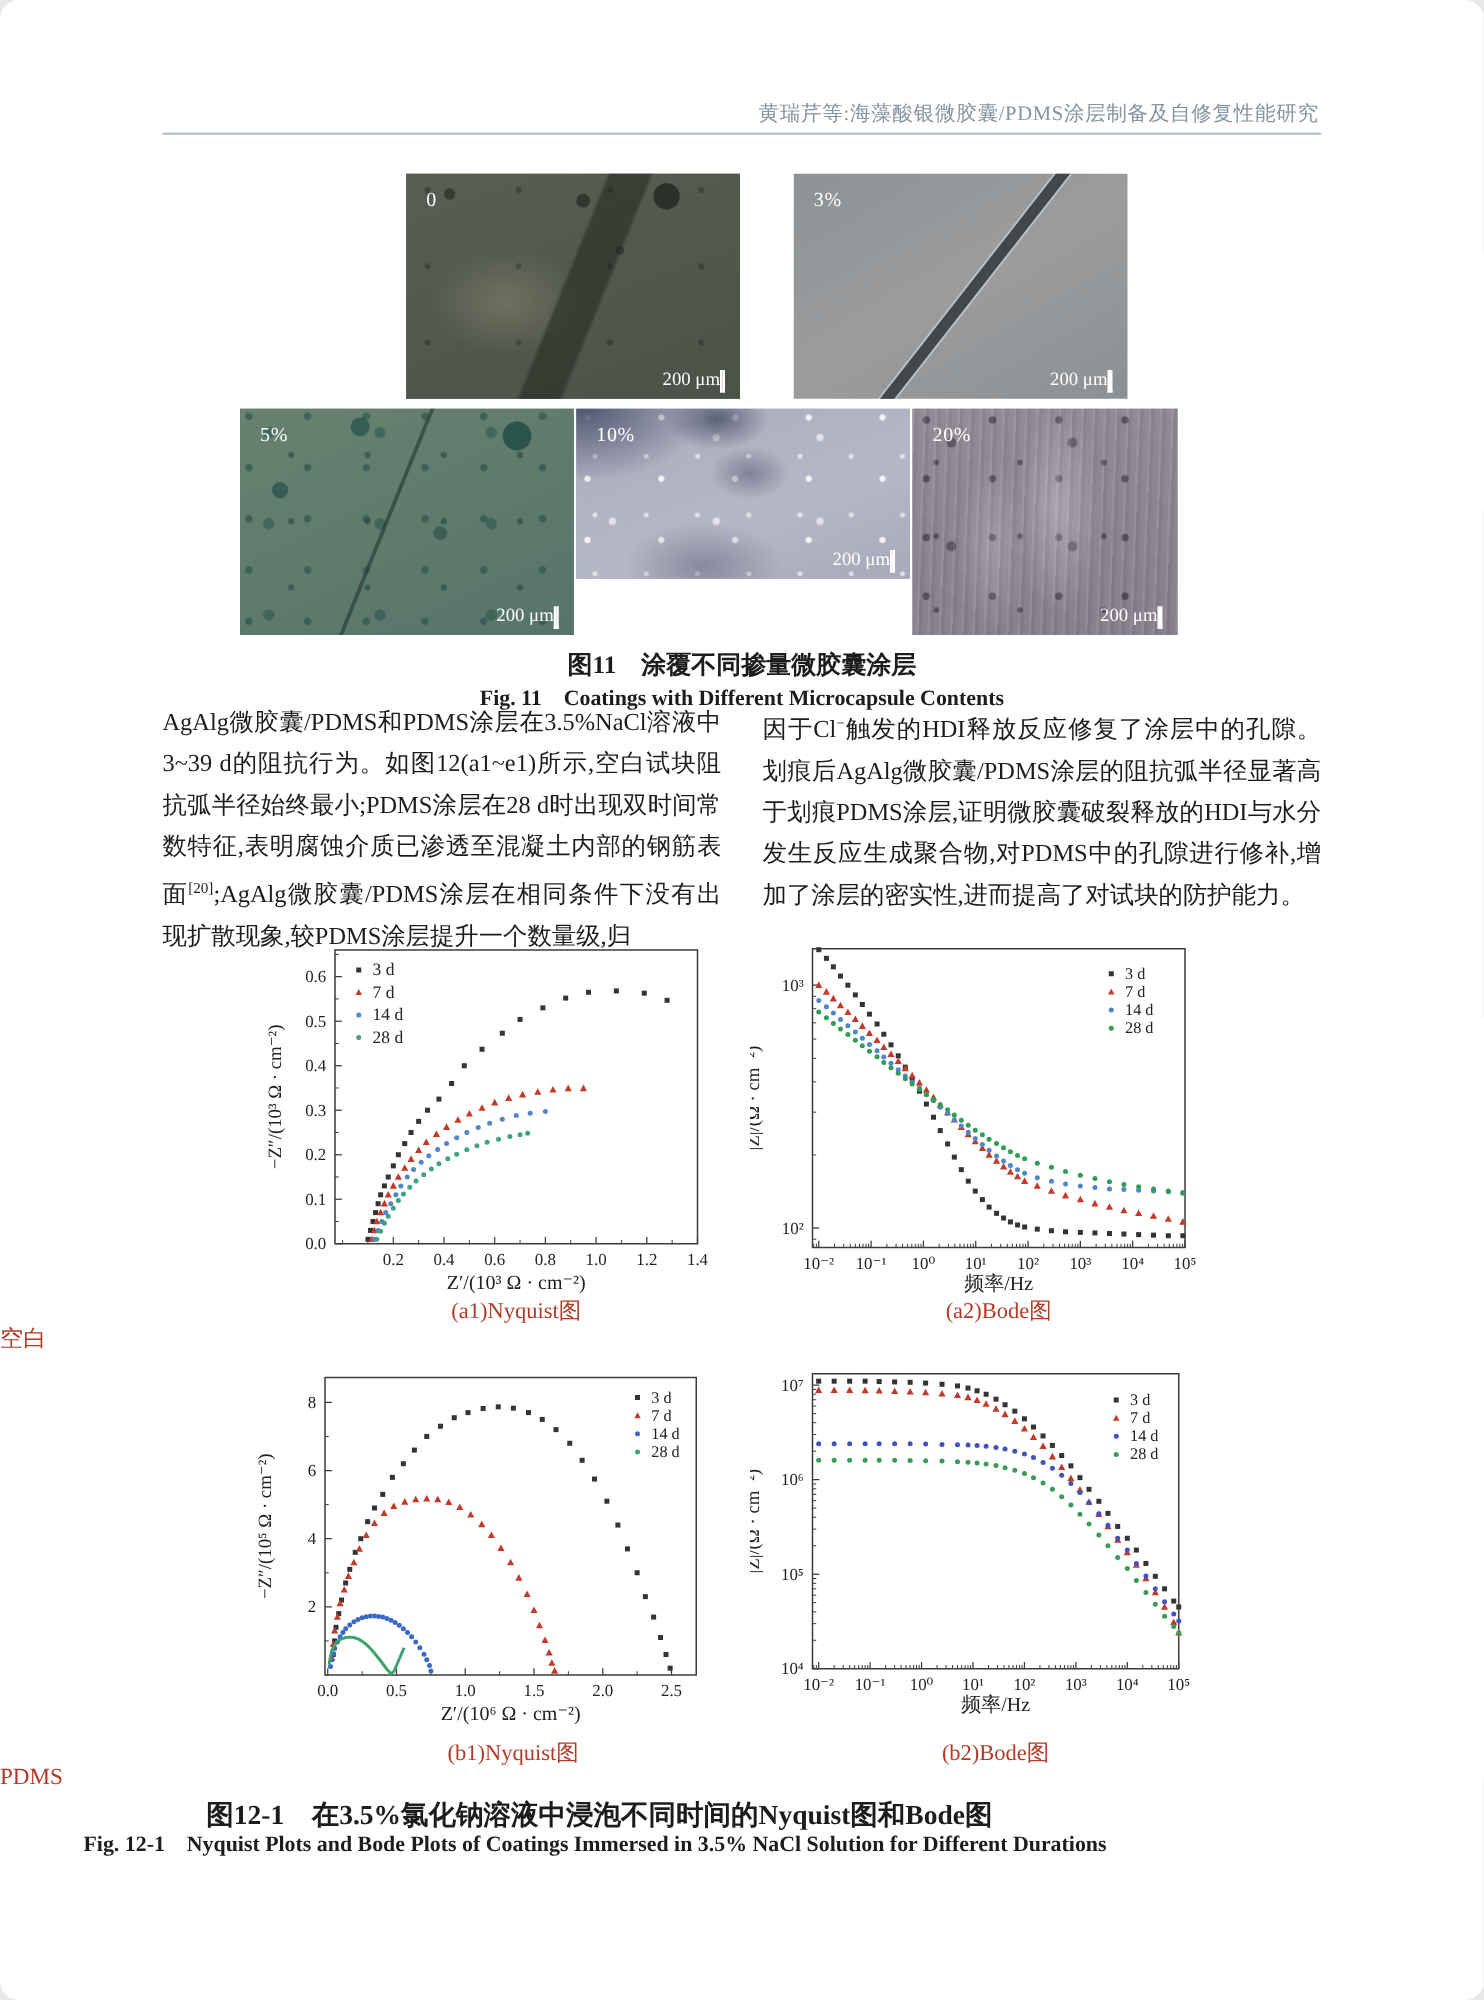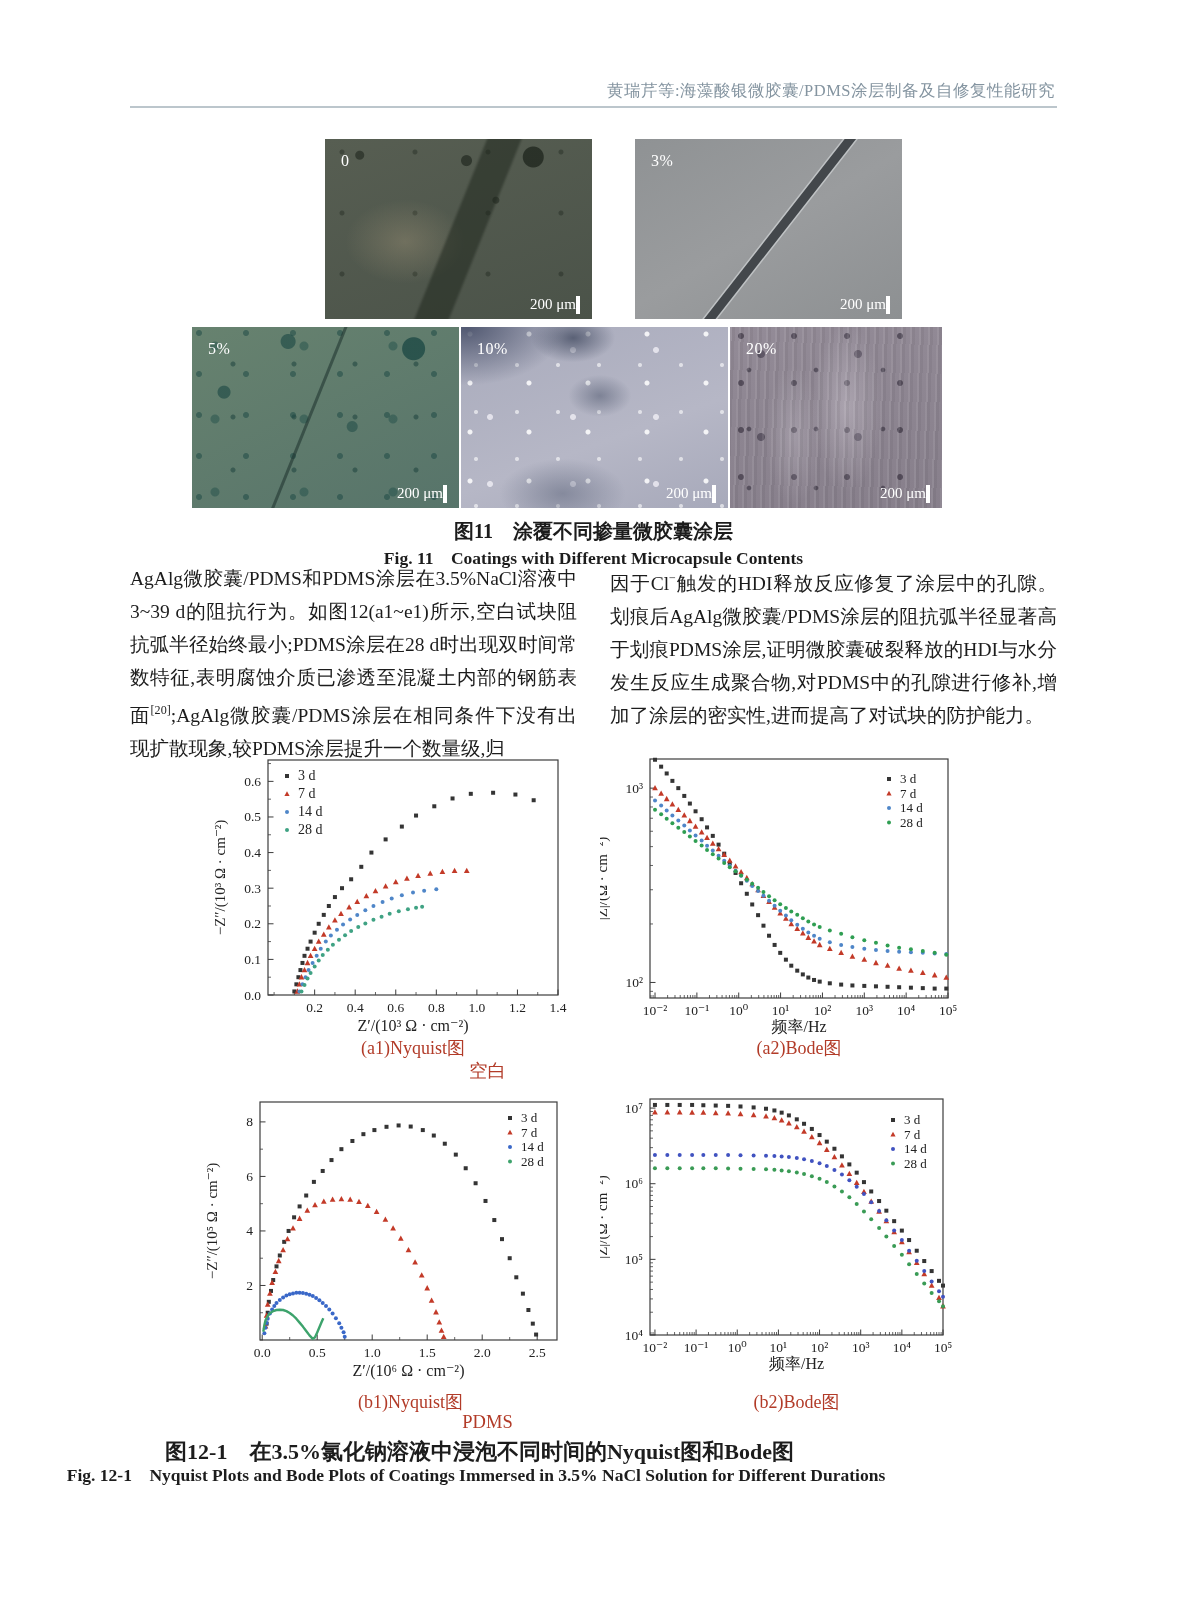--- a/index.html
+++ b/index.html
@@ -1,17 +1,17 @@
 <!DOCTYPE html>
 <html><head>
 <meta charset="utf-8">
 <style>
   html,body{margin:0;padding:0;background:#e8e8e8;}
   .page{position:relative;width:1187px;height:1600px;margin:0 auto;background:#ffffff;
-        font-family:"Liberation Serif","DejaVu Serif",serif;color:#1c1c1c;overflow:hidden;}
+        font-family:"Liberation Serif","DejaVu Serif",serif;color:#1c1c1c;overflow:hidden;border-radius:15px;}
   .header-text{position:absolute;top:80px;right:132px;font-size:16.5px;color:#8494a0;letter-spacing:.5px;}
   .header-rule{position:absolute;top:106px;left:130px;right:130px;height:2px;background:#bcc6cc;}
 
   
   .micro{position:absolute;overflow:hidden;}
   .micro .lab{position:absolute;top:13px;left:16px;color:#fff;font-size:16px;letter-spacing:.5px;}
   .micro .sb{position:absolute;right:12px;bottom:7px;color:#fff;font-size:15px;text-align:center;line-height:1.1;}
   .micro .sb .bar{margin:2px auto 0;width:40px;height:7px;border-left:2px solid #fff;border-right:2px solid #fff;border-bottom:2px solid #fff;}
   .m0{background-color:#525950;background-image:
       radial-gradient(ellipse 85px 60px at 30% 57%, rgba(170,155,125,.35), transparent 70%),
@@ -62,21 +62,21 @@
       background-repeat:repeat,no-repeat,no-repeat,repeat,repeat,repeat,no-repeat;}
 
   .figcap-cn11{position:absolute;left:0;width:1187px;top:518px;text-align:center;font-weight:bold;font-size:20px;}
   .figcap-en11{position:absolute;left:0;width:1187px;top:546px;text-align:center;font-weight:bold;font-size:17.5px;}
 
   .col{position:absolute;top:562px;width:447px;font-size:19.5px;line-height:33px;text-align:justify;text-justify:inter-ideograph;}
   .col sup{font-size:.62em;}
 
   .chart{position:absolute;}
   .cap{position:absolute;color:#b23b28;font-size:18px;text-align:center;}
-  .groupcap{position:absolute;left:0;width:975px;text-align:center;color:#b23b28;font-size:18.5px;}
+  .groupcap{position:absolute;left:0;width:975px;color:#b23b28;font-size:18.5px;}
   .figcap-cn12{position:absolute;left:0;width:959px;top:1437px;text-align:center;font-weight:bold;font-size:22px;}
   .figcap-en12{position:absolute;left:0;width:952px;top:1463px;text-align:center;font-weight:bold;font-size:17.5px;}
 
   .footer{position:absolute;top:1498px;right:138px;display:flex;align-items:center;}
   .footer .blk{text-align:right;}
   .footer .cn{font-size:20px;font-weight:bold;color:#53677b;letter-spacing:2px;}
   .footer .en{font-size:12.5px;color:#8b9aa8;margin-top:2px;}
   .footer .divider{width:3px;height:46px;background:#53677b;margin:0 10px 0 12px;}
   .footer .num{font-size:27px;color:#5a7b9c;}
 </style>
@@ -96,21 +96,21 @@
   <div class="micro m3" style="left:635px;top:139px;width:267px;height:180px;">
     <div class="crack3"></div>
     <span class="lab">3%</span>
     <span class="sb"><span>200 μm</span><span class="bar"></span></span>
   </div>
   <div class="micro m5" style="left:192px;top:327px;width:267px;height:181px;">
     <div class="line5"></div>
     <span class="lab">5%</span>
     <span class="sb"><span>200 μm</span><span class="bar"></span></span>
   </div>
-  <div class="micro m10" style="left:461px;top:327px;width:267px;height:181px;">
+  <div class="micro m10" style="left:461px;top:327px;width:267px;height:136px;">
     <span class="lab">10%</span>
     <span class="sb"><span>200 μm</span><span class="bar"></span></span>
   </div>
   <div class="micro m20" style="left:730px;top:327px;width:212px;height:181px;">
     <span class="lab">20%</span>
     <span class="sb"><span>200 μm</span><span class="bar"></span></span>
   </div>
 
   <div class="figcap-cn11">图11　涂覆不同掺量微胶囊涂层</div>
   <div class="figcap-en11">Fig. 11　Coatings with Different Microcapsule Contents</div>

